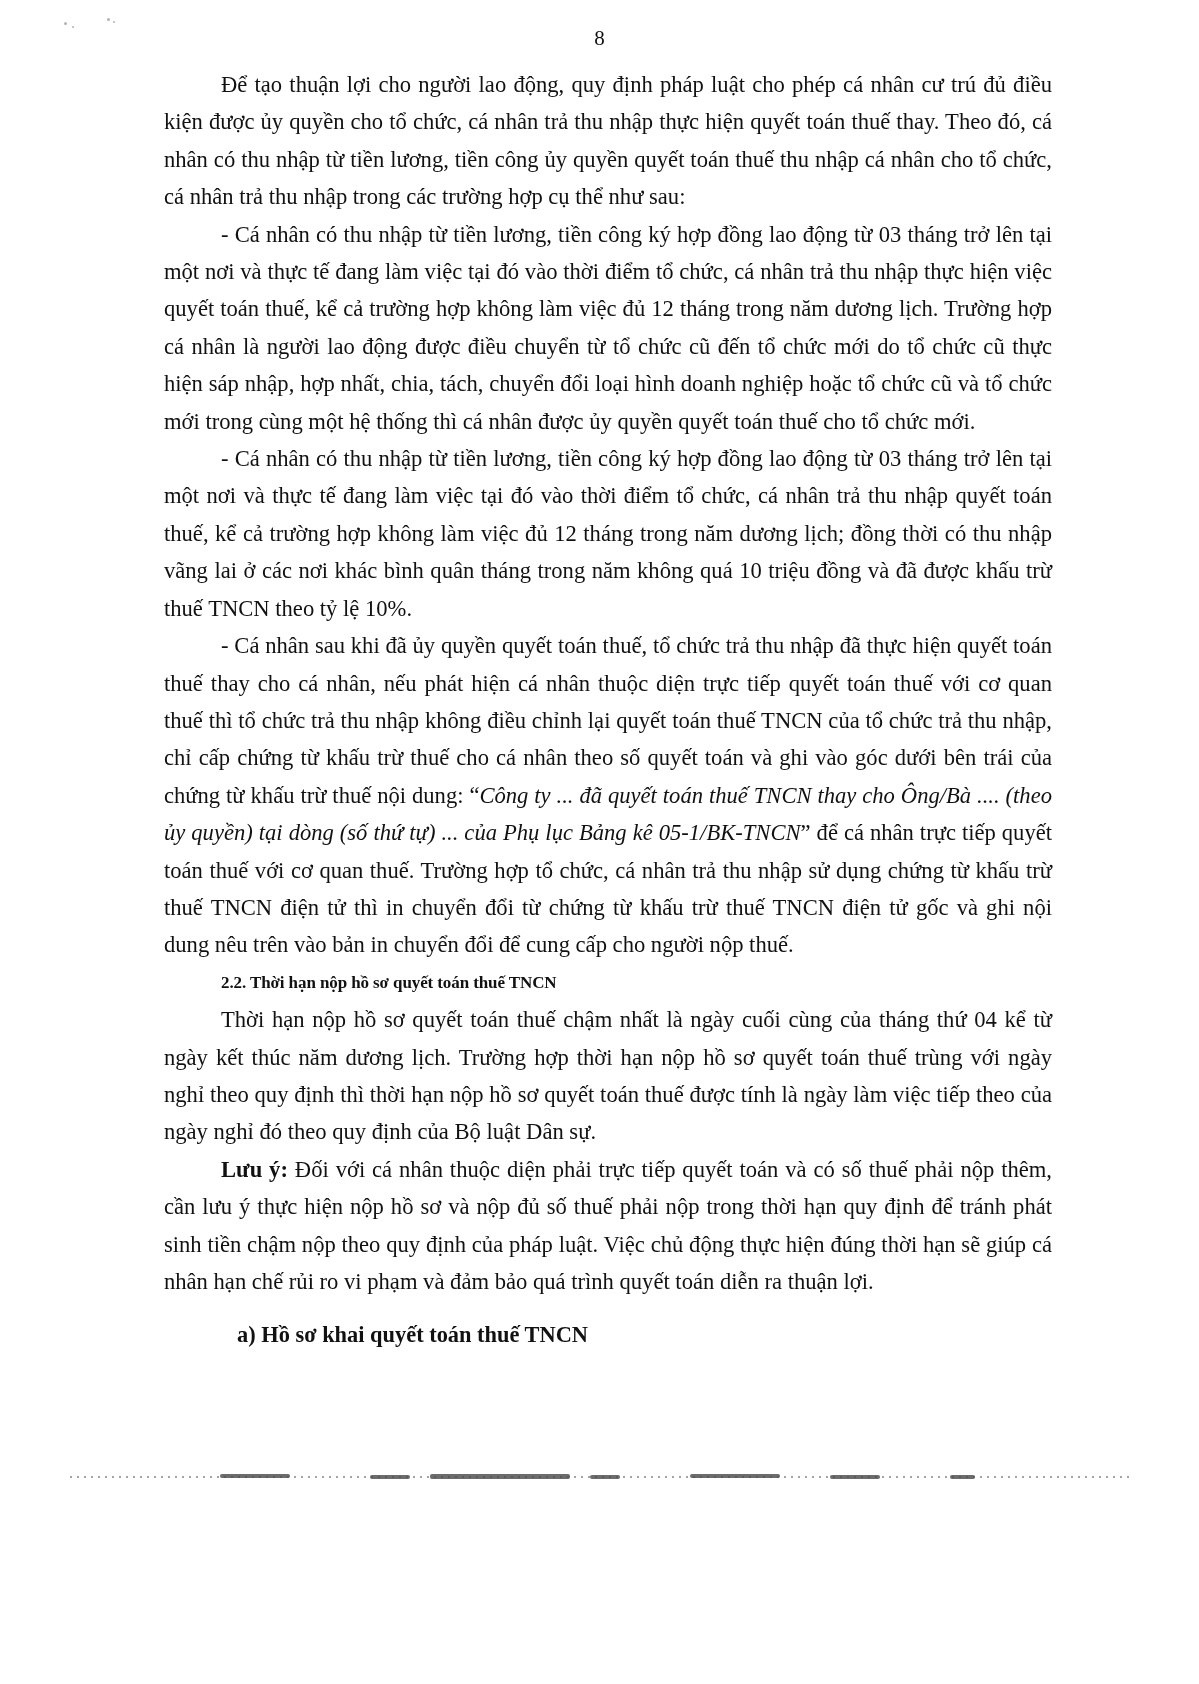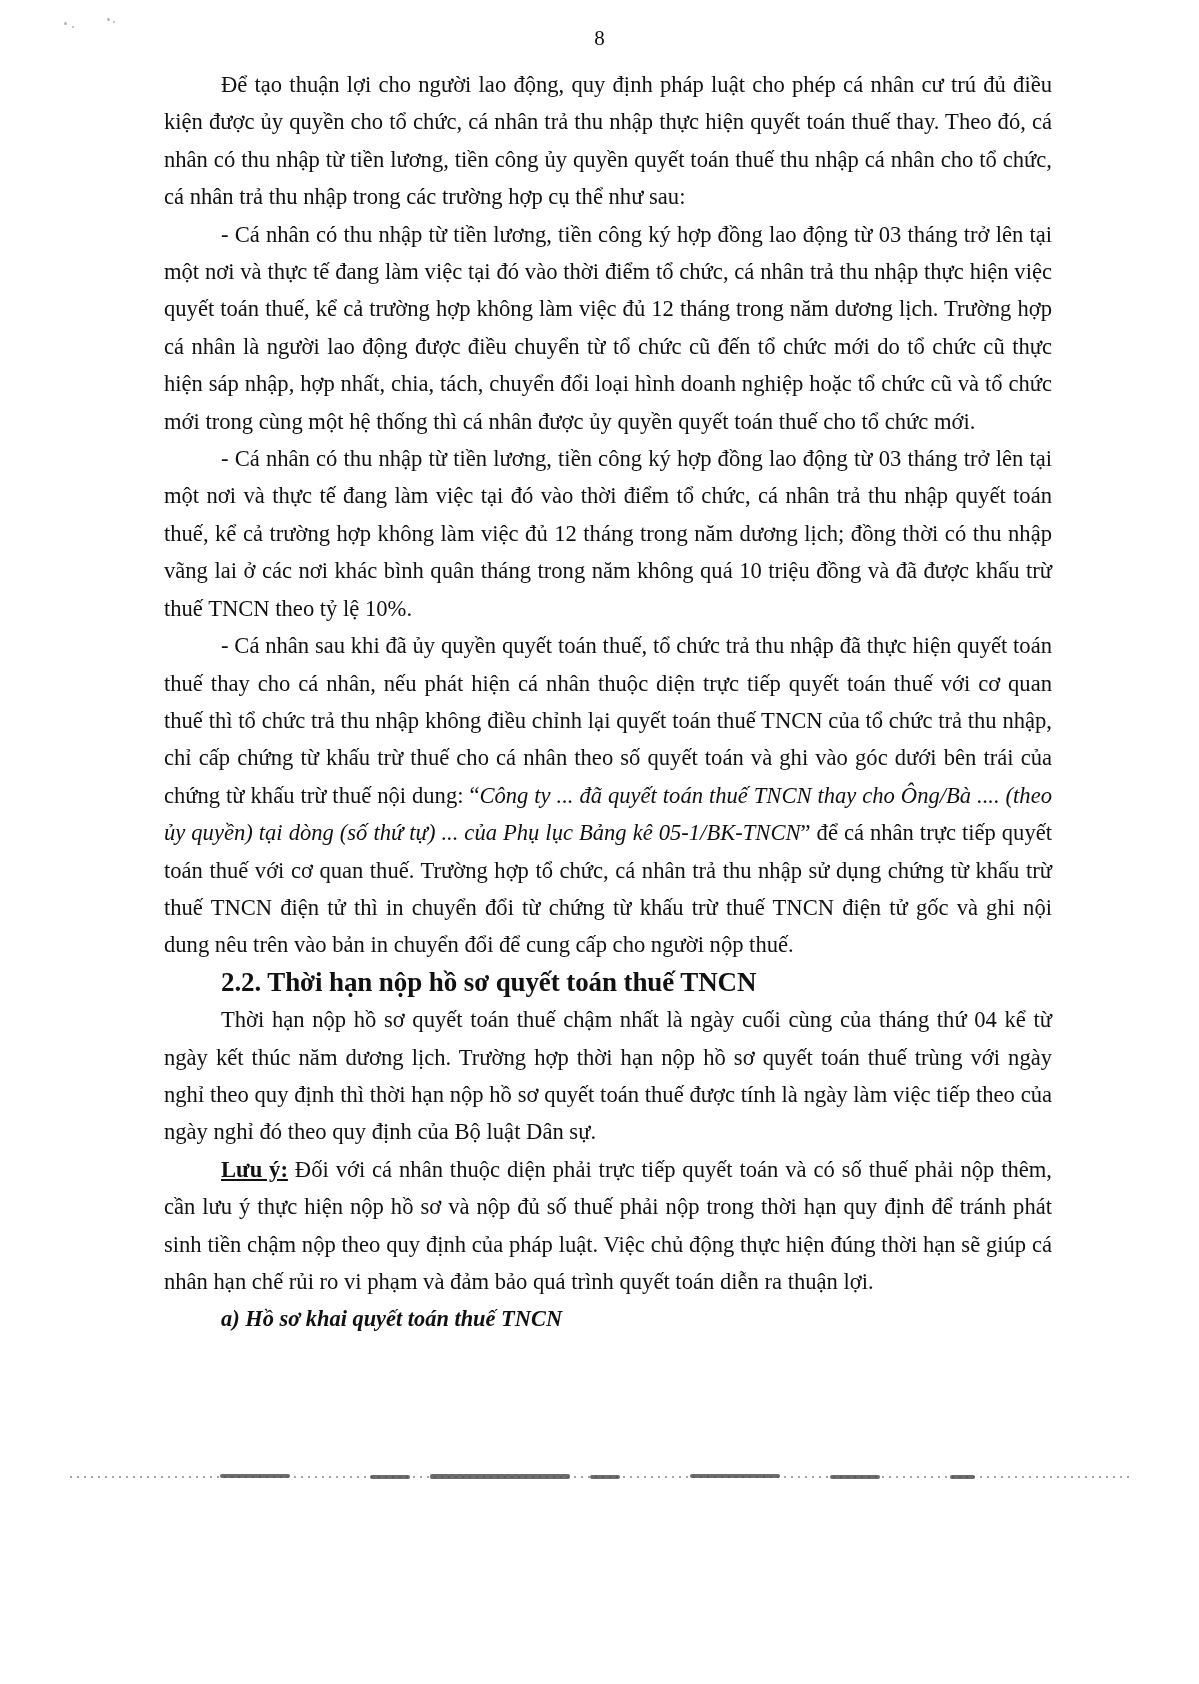--- a/index.html
+++ b/index.html
@@ -61,33 +61,31 @@
   p {
     margin: 0;
     text-indent: 57px;
   }
   p.bullet { text-indent: 57px; }
 
   .heading {
     margin: 0;
     text-indent: 57px;
     font-weight: bold;
-    font-size: 27px;
+    font-size: 17px;
     letter-spacing: -0.1px;
   }
   .subheading-italic {
-    margin: 0;
+    margin: 16px;
     text-indent: 57px;
-    font-style: italic;
     font-size: 22.4px;
   }
   .quote-italic { font-style: italic; }
   .lead-underline {
     font-weight: bold;
-    text-decoration: underline;
   }
 
   
   .scan-smudge {
     position: absolute;
     left: 70px;
     top: 1470px;
     width: 1060px;
     height: 14px;
     overflow: hidden;

